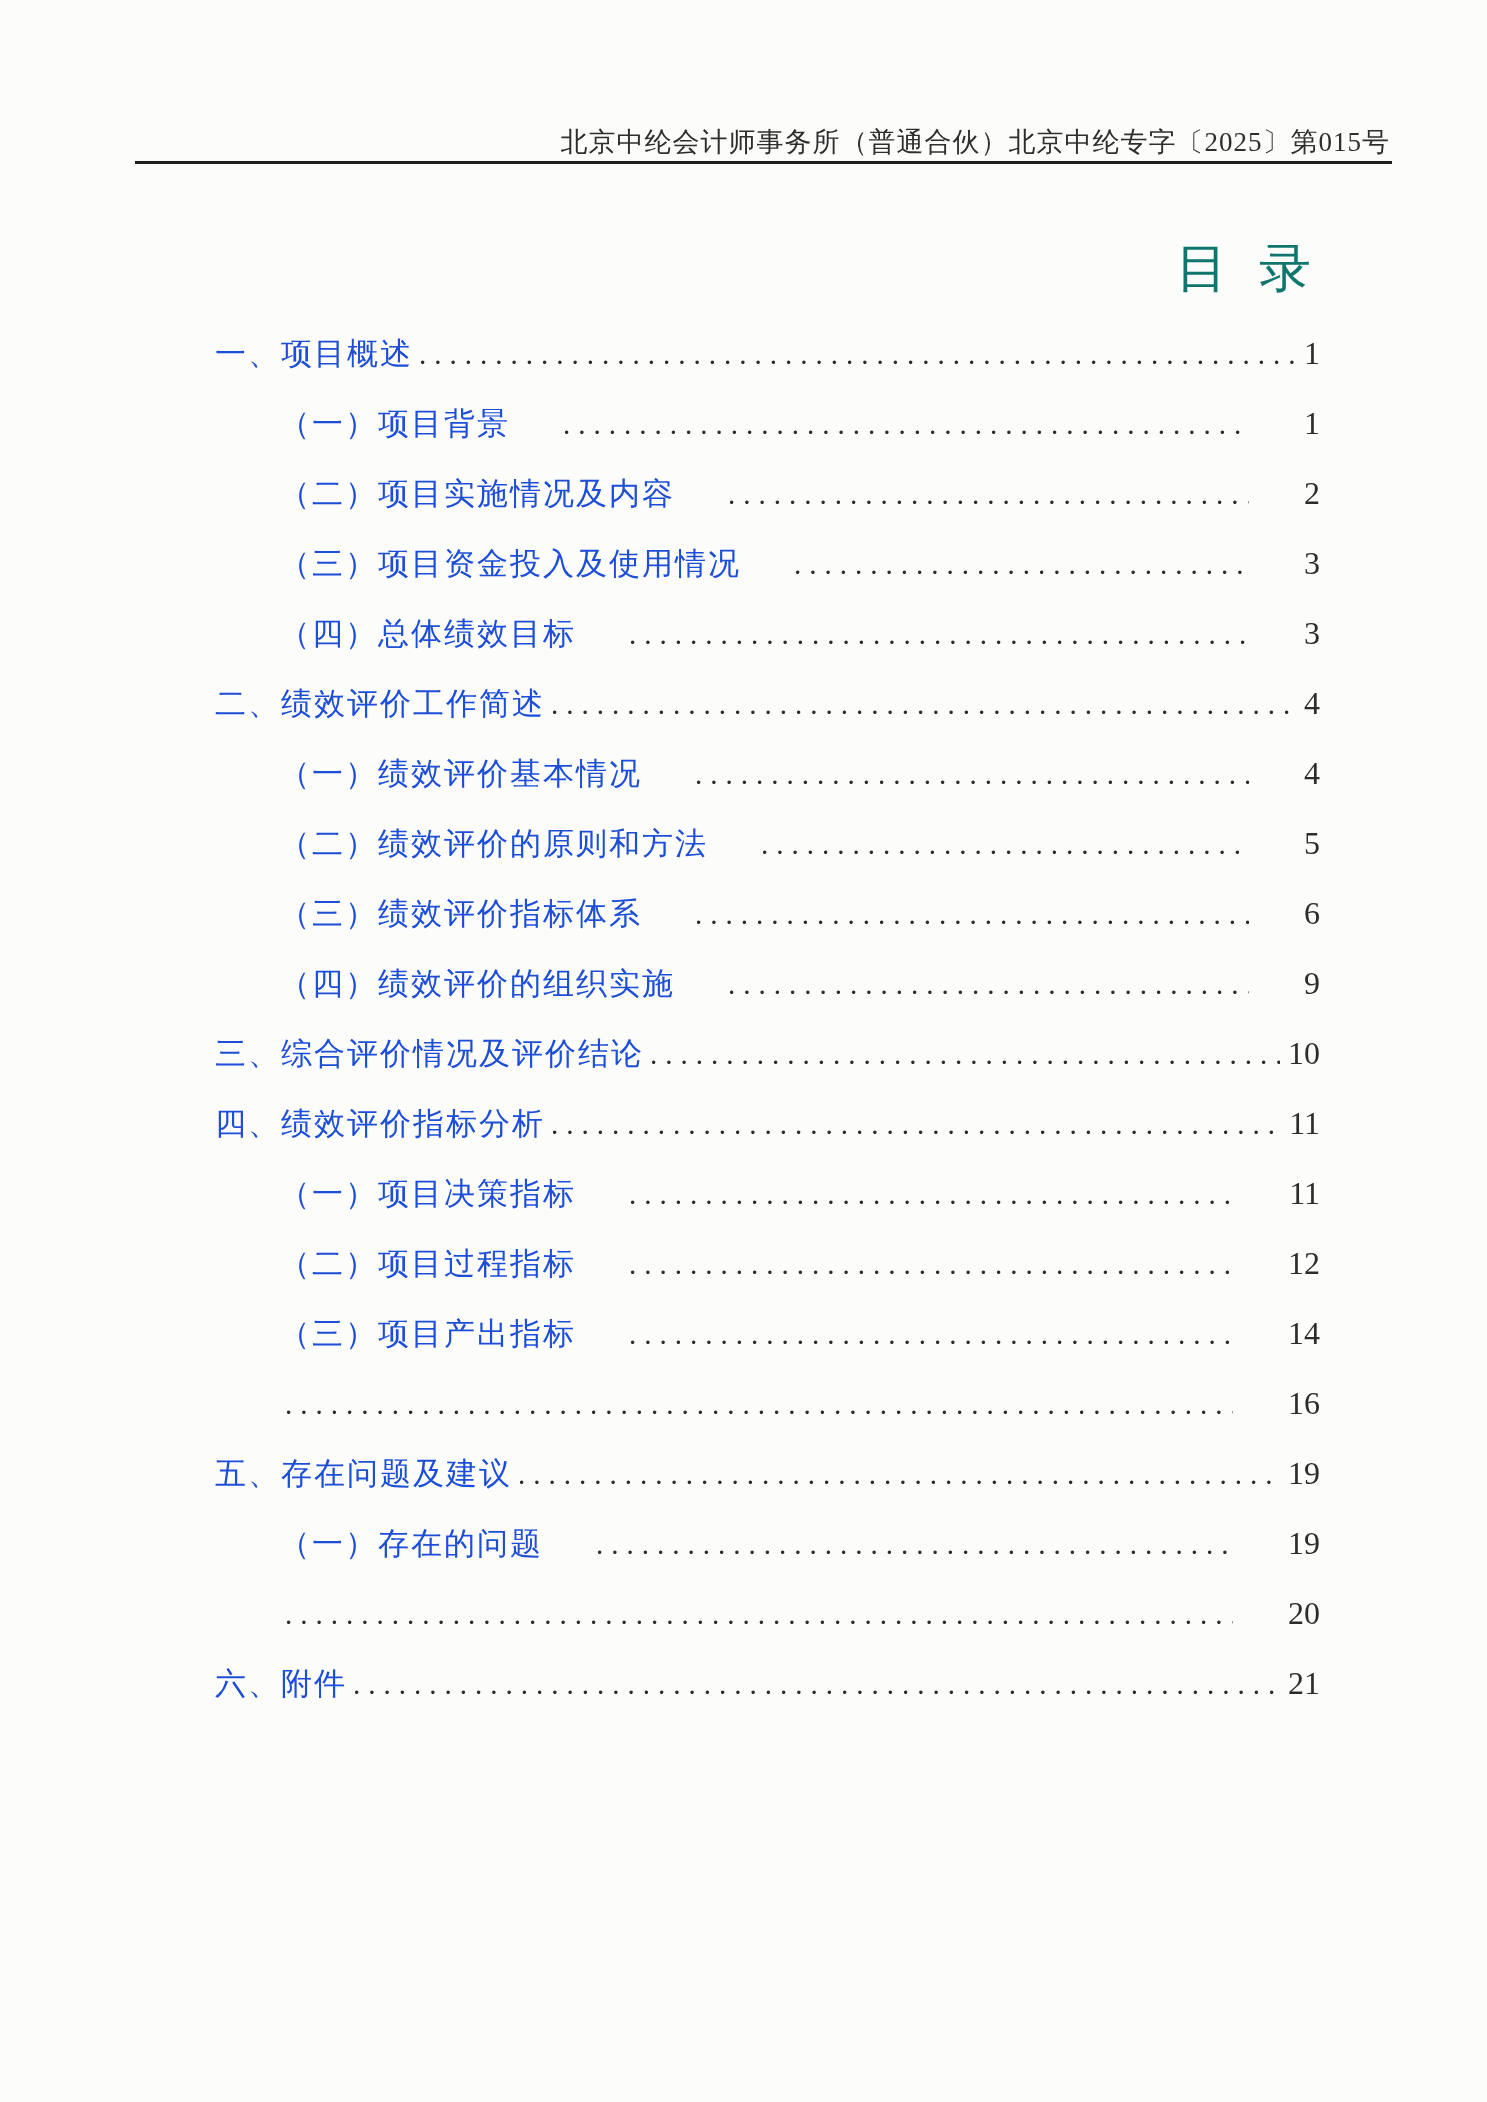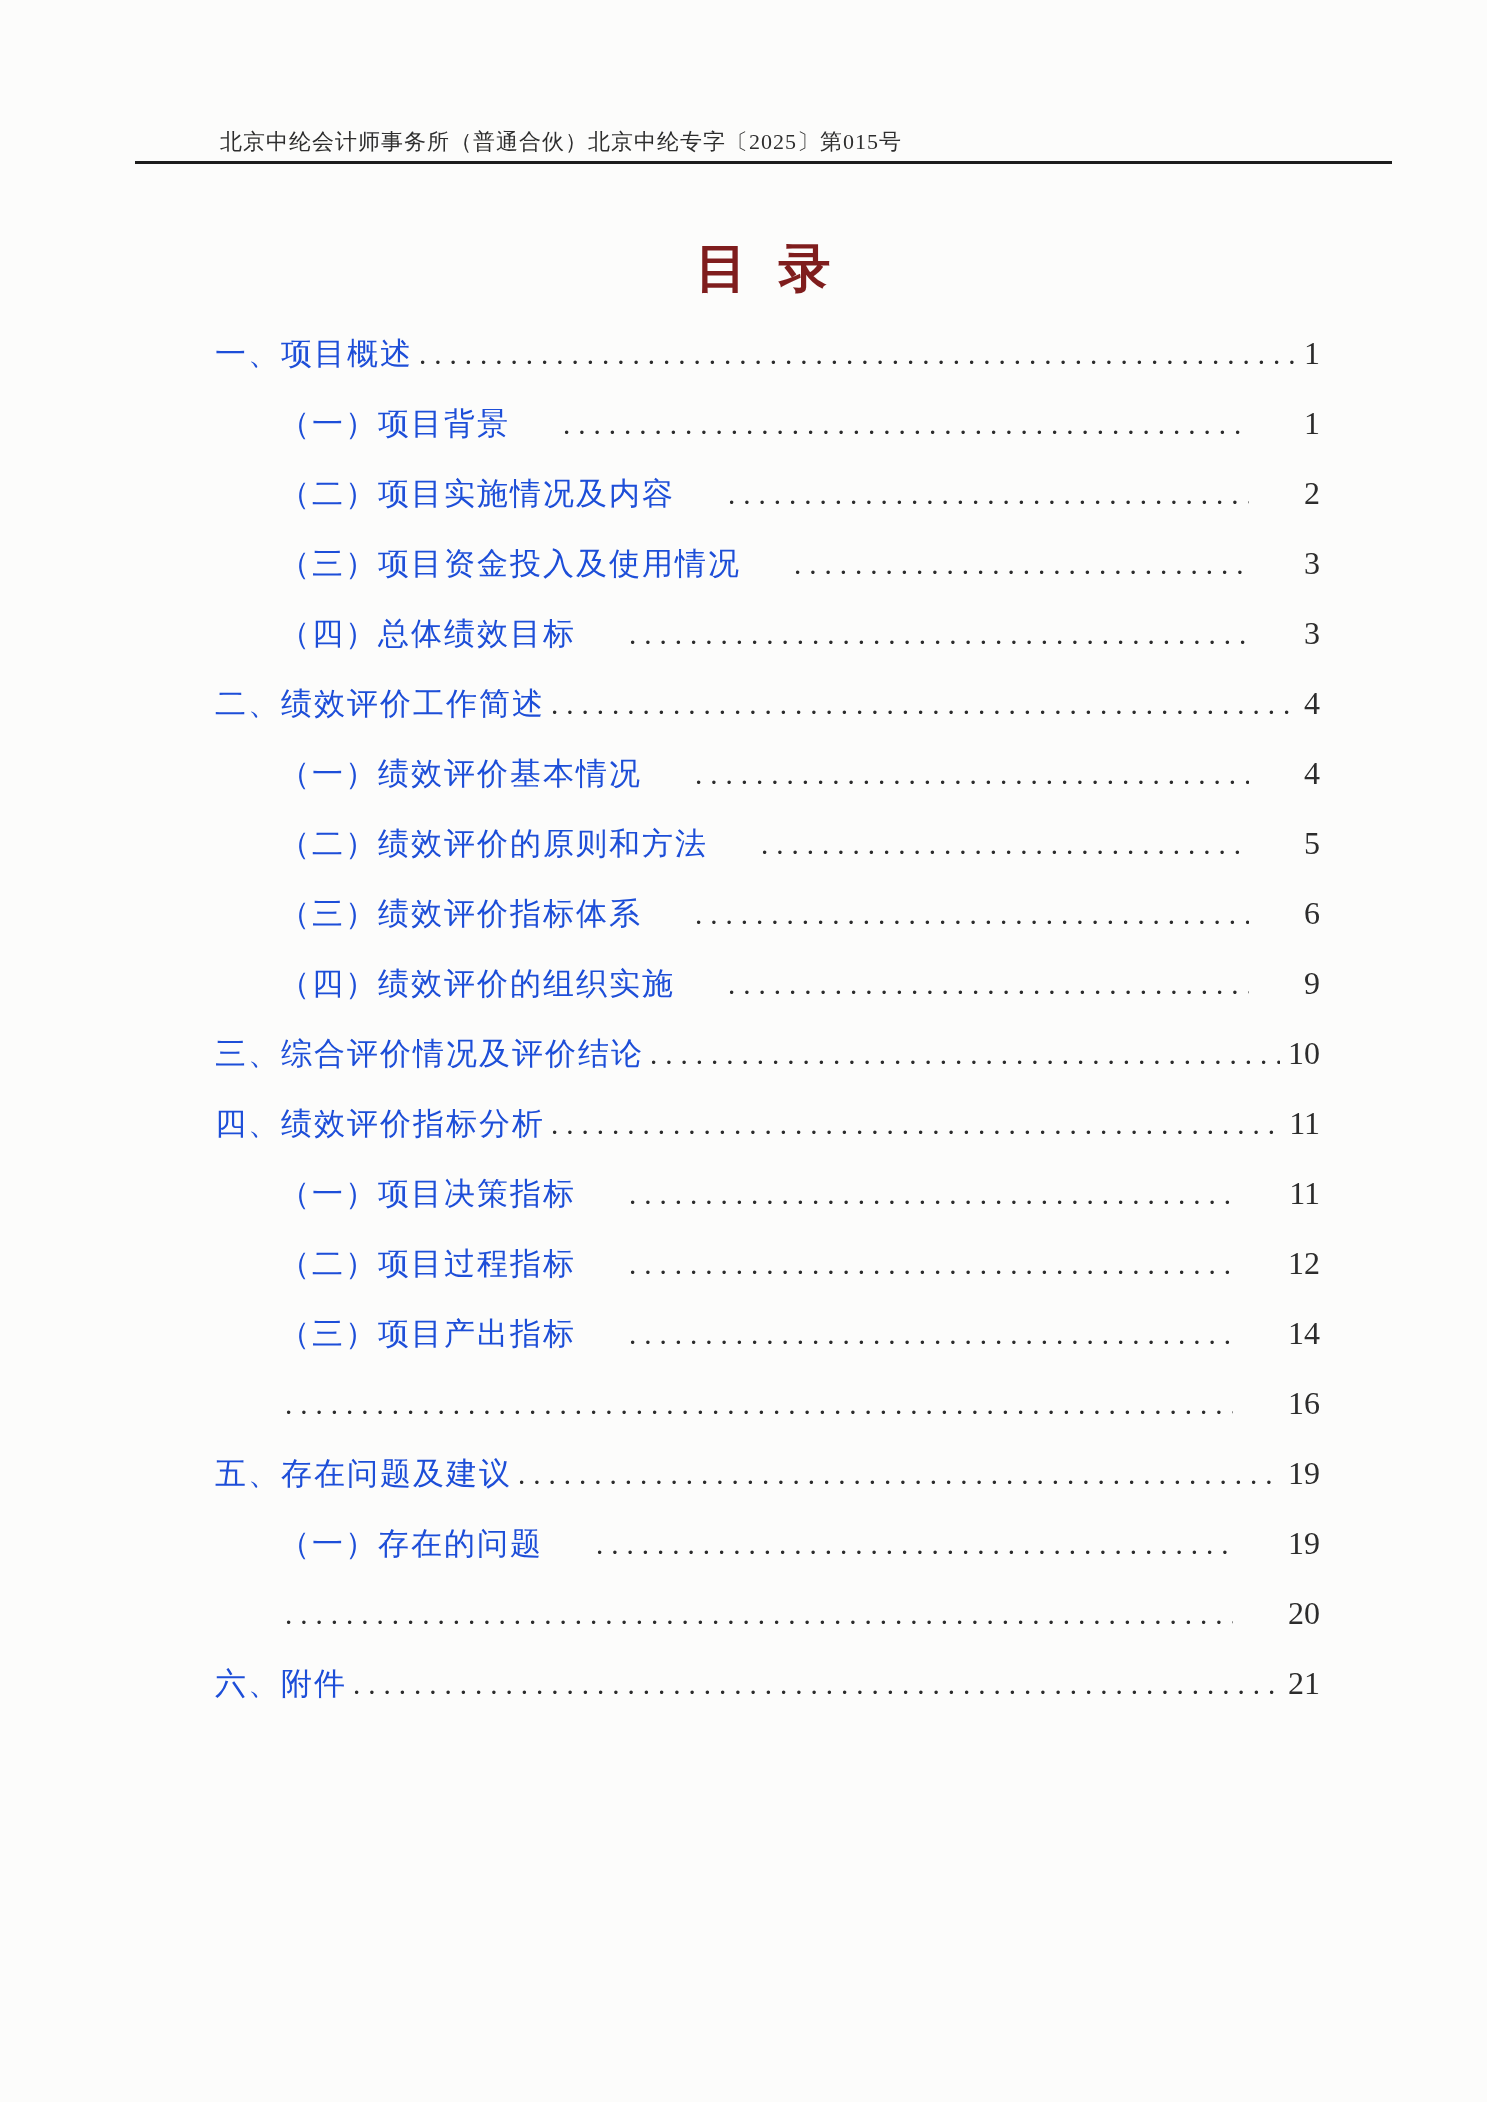--- a/index.html
+++ b/index.html
@@ -17,44 +17,44 @@
     font-family: "Liberation Serif", "DejaVu Serif", serif;
     overflow: hidden;
   }
   
   .header {
     position: absolute;
     top: 125px;
     left: 135px;
     right: 95px;
     display: flex;
-    justify-content: flex-start;
+    justify-content: flex-end;
     align-items: flex-end;
-    font-size: 22px;
+    font-size: 27px;
     line-height: 34px;
     letter-spacing: 1px;
     color: #2e2e2e;
     border-bottom: 3px solid #1d1d1d;
     padding-bottom: 2px;
   }
   .header .left { margin-left: 85px; }
   .header .right { margin-right: 2px; }
 
   
   .doc-title {
     position: absolute;
     top: 243px;
     left: 215px;
     width: 1105px;
-    text-align: center;
+    text-align: right;
     font-size: 52px;
     line-height: 1;
-    font-weight: 700;
+    font-weight: 400;
     letter-spacing: 9px;
-    color: #7f1d1d;
+    color: #0f766e;
     white-space: pre;
   }
 
   
   .toc {
     position: absolute;
     top: 318px;
     left: 215px;
     width: 1105px;
   }

